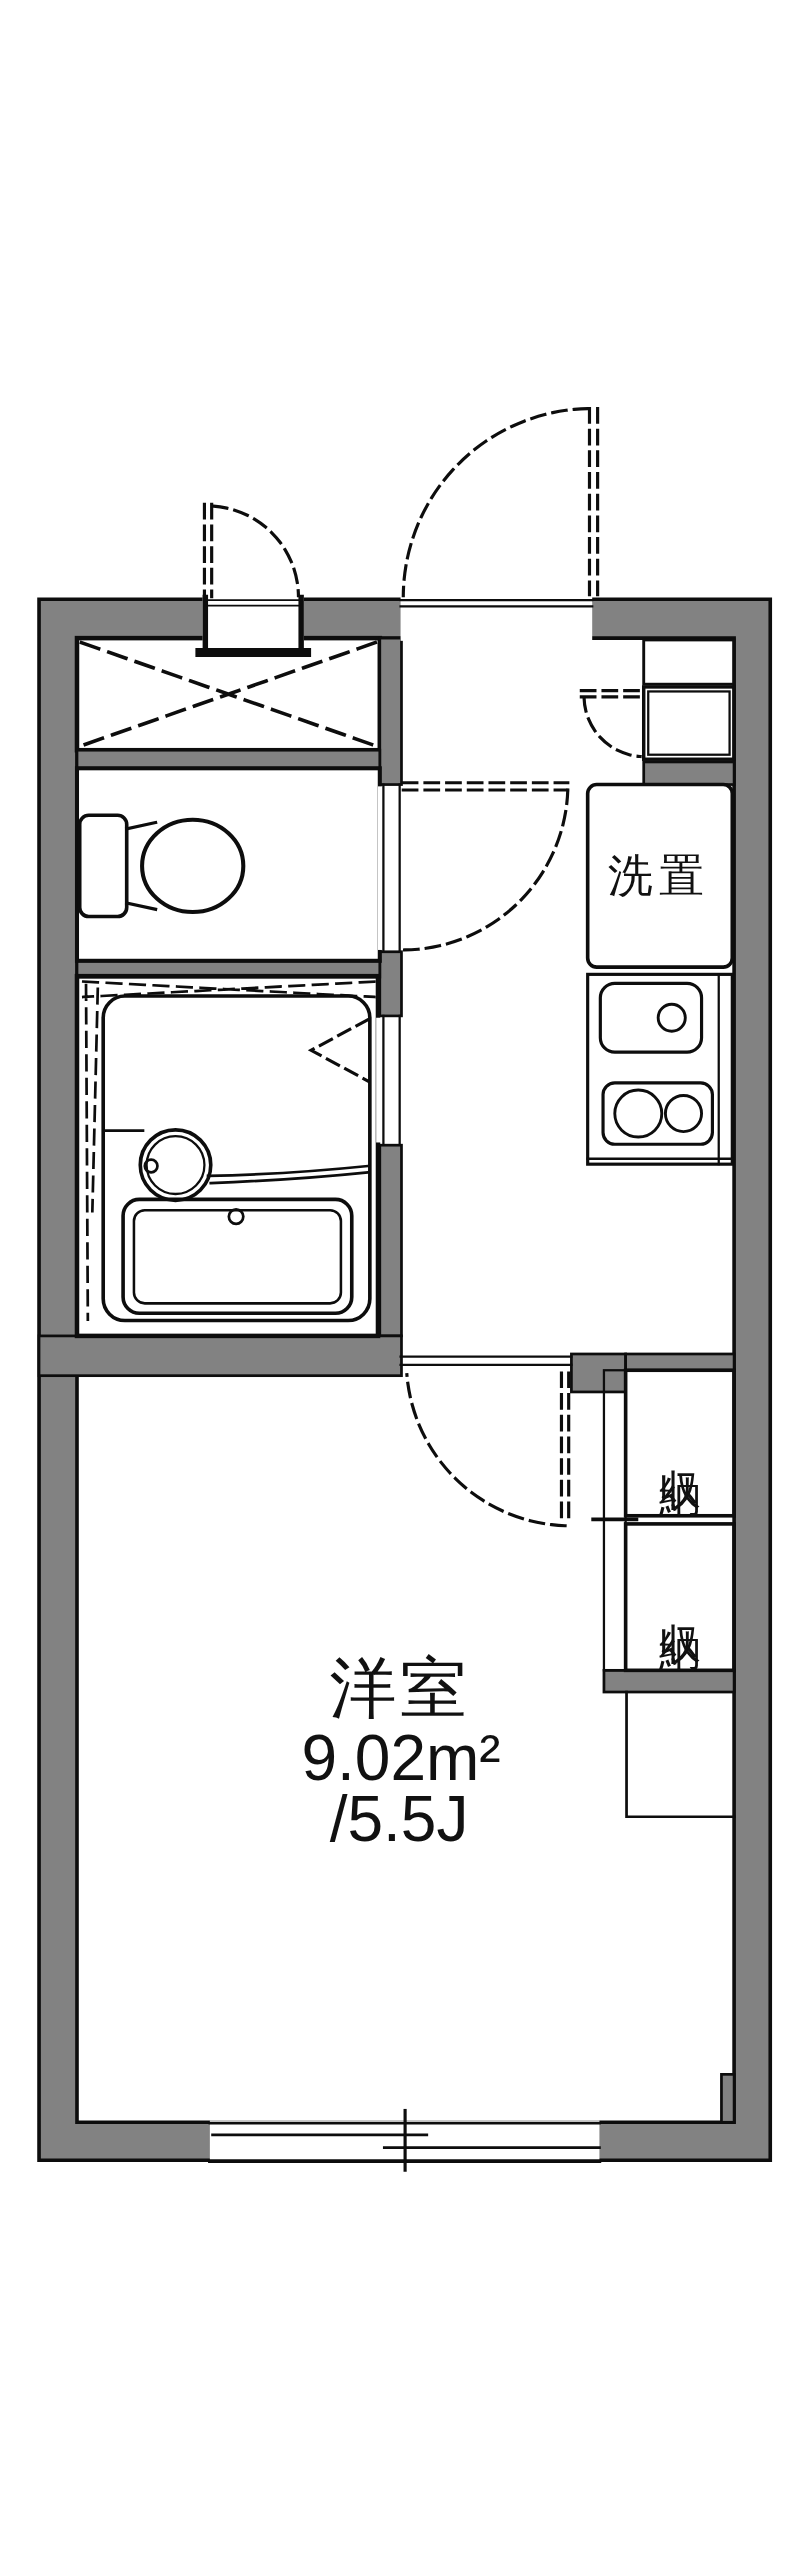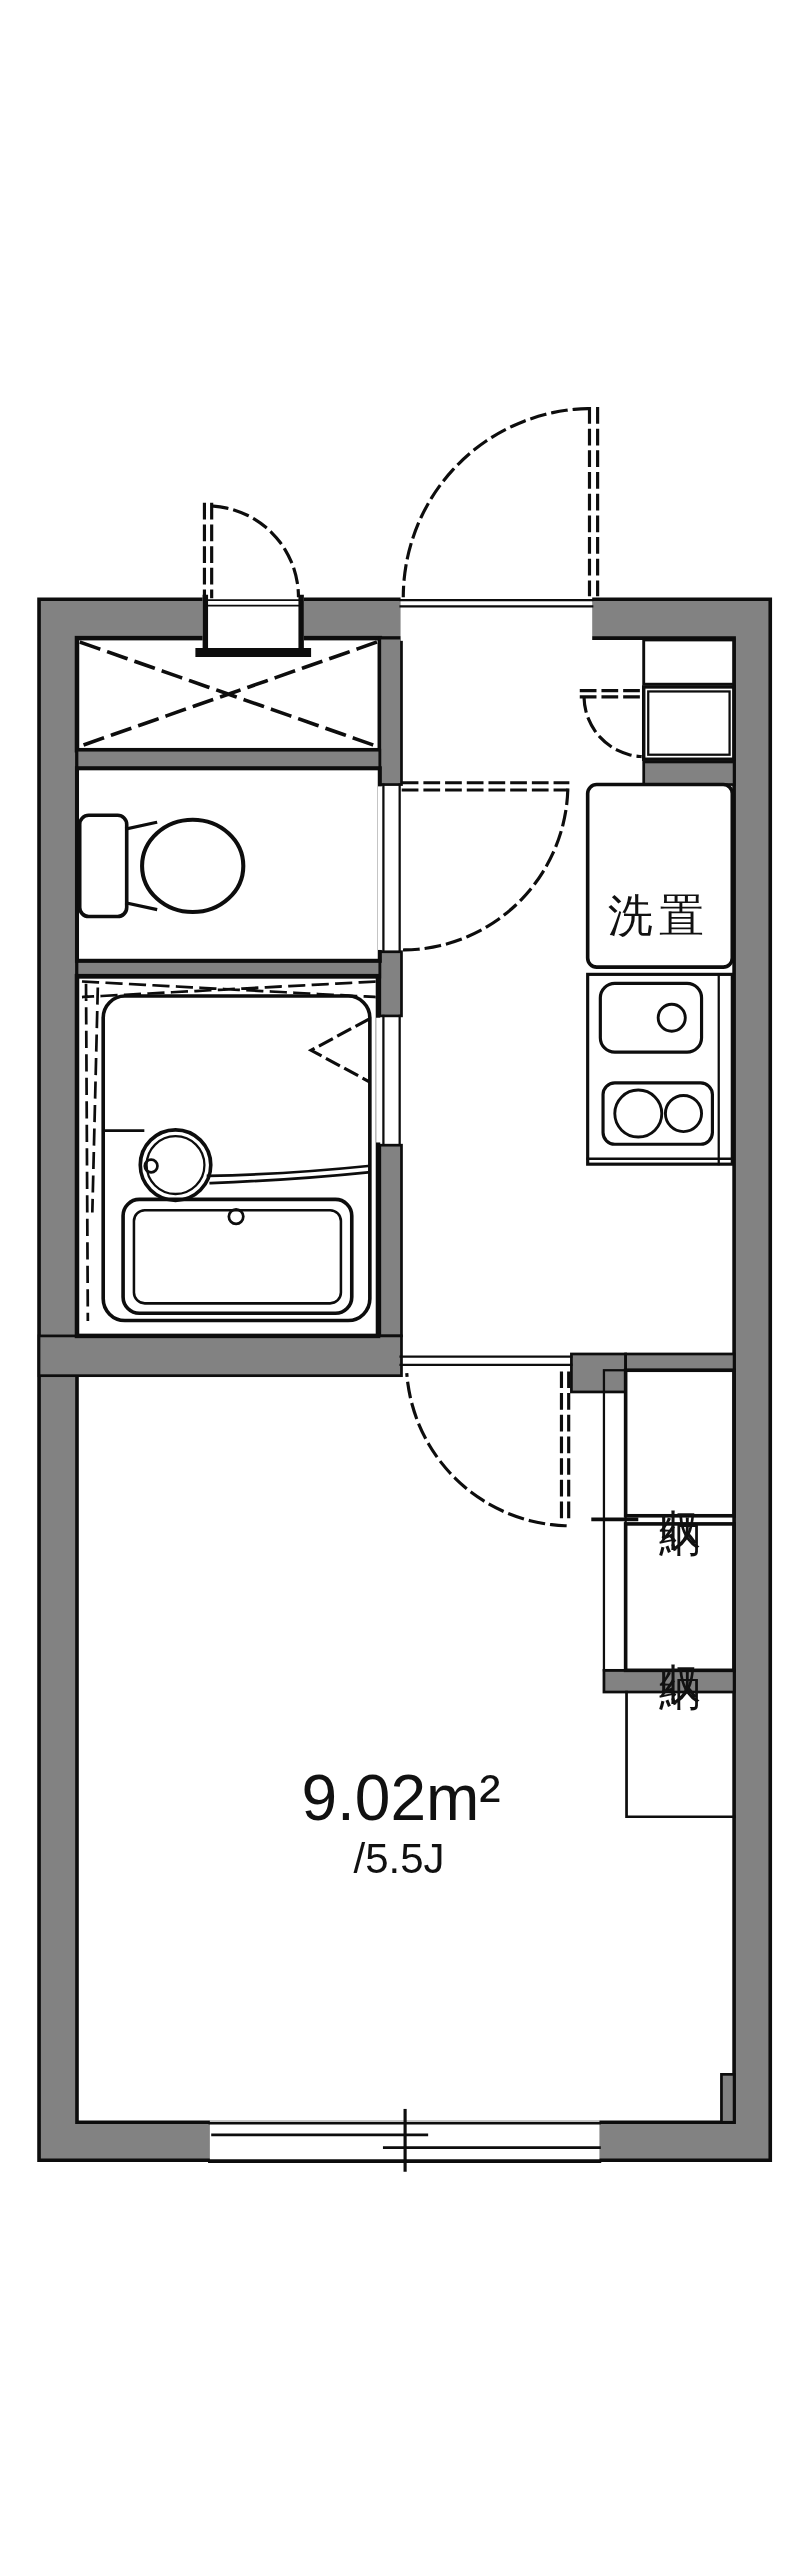--- a/index.html
+++ b/index.html
@@ -5,24 +5,24 @@
   html,body{margin:0;padding:0;background:#ffffff;}
   #stage{position:relative;width:812px;height:2576px;background:#fff;overflow:hidden;
          font-family:"Liberation Sans","DejaVu Sans",sans-serif;}
   #plan-svg{position:absolute;left:0;top:0;}
   .wall{fill:var(--wall_gray);}
   .blue{fill:var(--fixture_blue);}
   .beige{fill:var(--storage_beige);}
   .white{fill:#ffffff;}
   .ln{stroke:var(--line_black);fill:none;stroke-linecap:square;}
   .lbl{position:absolute;transform:translate(-50%,-50%);color:#111;line-height:1;
-       white-space:nowrap;text-align:center;margin-top:40px;}
+       white-space:nowrap;text-align:center;}
   .lbl-room{font-size:67px;letter-spacing:3.6px;font-weight:500;}
   .lbl-area{font-size:64px;}
-  .lbl-tatami{font-size:42px;}
+  .lbl-tatami{font-size:64px;}
   .lbl-washer{font-size:45px;letter-spacing:6.3px;font-weight:500;}
   .lbl-storage{font-size:42px;writing-mode:vertical-rl;text-orientation:upright;
                letter-spacing:7.2px;font-weight:500;}
 </style>
 </head>
 <body>
 
 <div id="stage">
 
 <svg id="plan-svg" width="812" height="2576" viewBox="0 0 898 2850">
@@ -109,17 +109,18 @@
     <path d="M652,452 V658 M661,452 V658 M650,452 A209,209 0 0 0 446,659"></path>
     <path d="M446,866 H628 M446,874 H628 M628,874 A183,183 0 0 1 446,1051"></path>
     <path d="M643,764 H711 M643,771 H711 M646,772 A67,67 0 0 0 708,837"></path>
     <path d="M621,1519 V1687 M629,1519 V1687 M625,1688 A182,182 0 0 1 450,1521"></path>
   </g>
 </svg>
 
 <div class="lbl lbl-washer" style="left:659px;top:875px;">洗置</div>
 <div class="lbl lbl-storage" style="left:680px;top:1443px;">収納</div>
 <div class="lbl lbl-storage" style="left:680px;top:1597px;">収納</div>
+<div class="lbl lbl-room" style="left:400px;top:1687px;">洋室</div>
 <div class="lbl lbl-area" style="left:401px;top:1758px;">9.02m²</div>
 <div class="lbl lbl-tatami" style="left:399px;top:1819px;">/5.5J</div>
 
 </div>
 
 
 </body></html>

